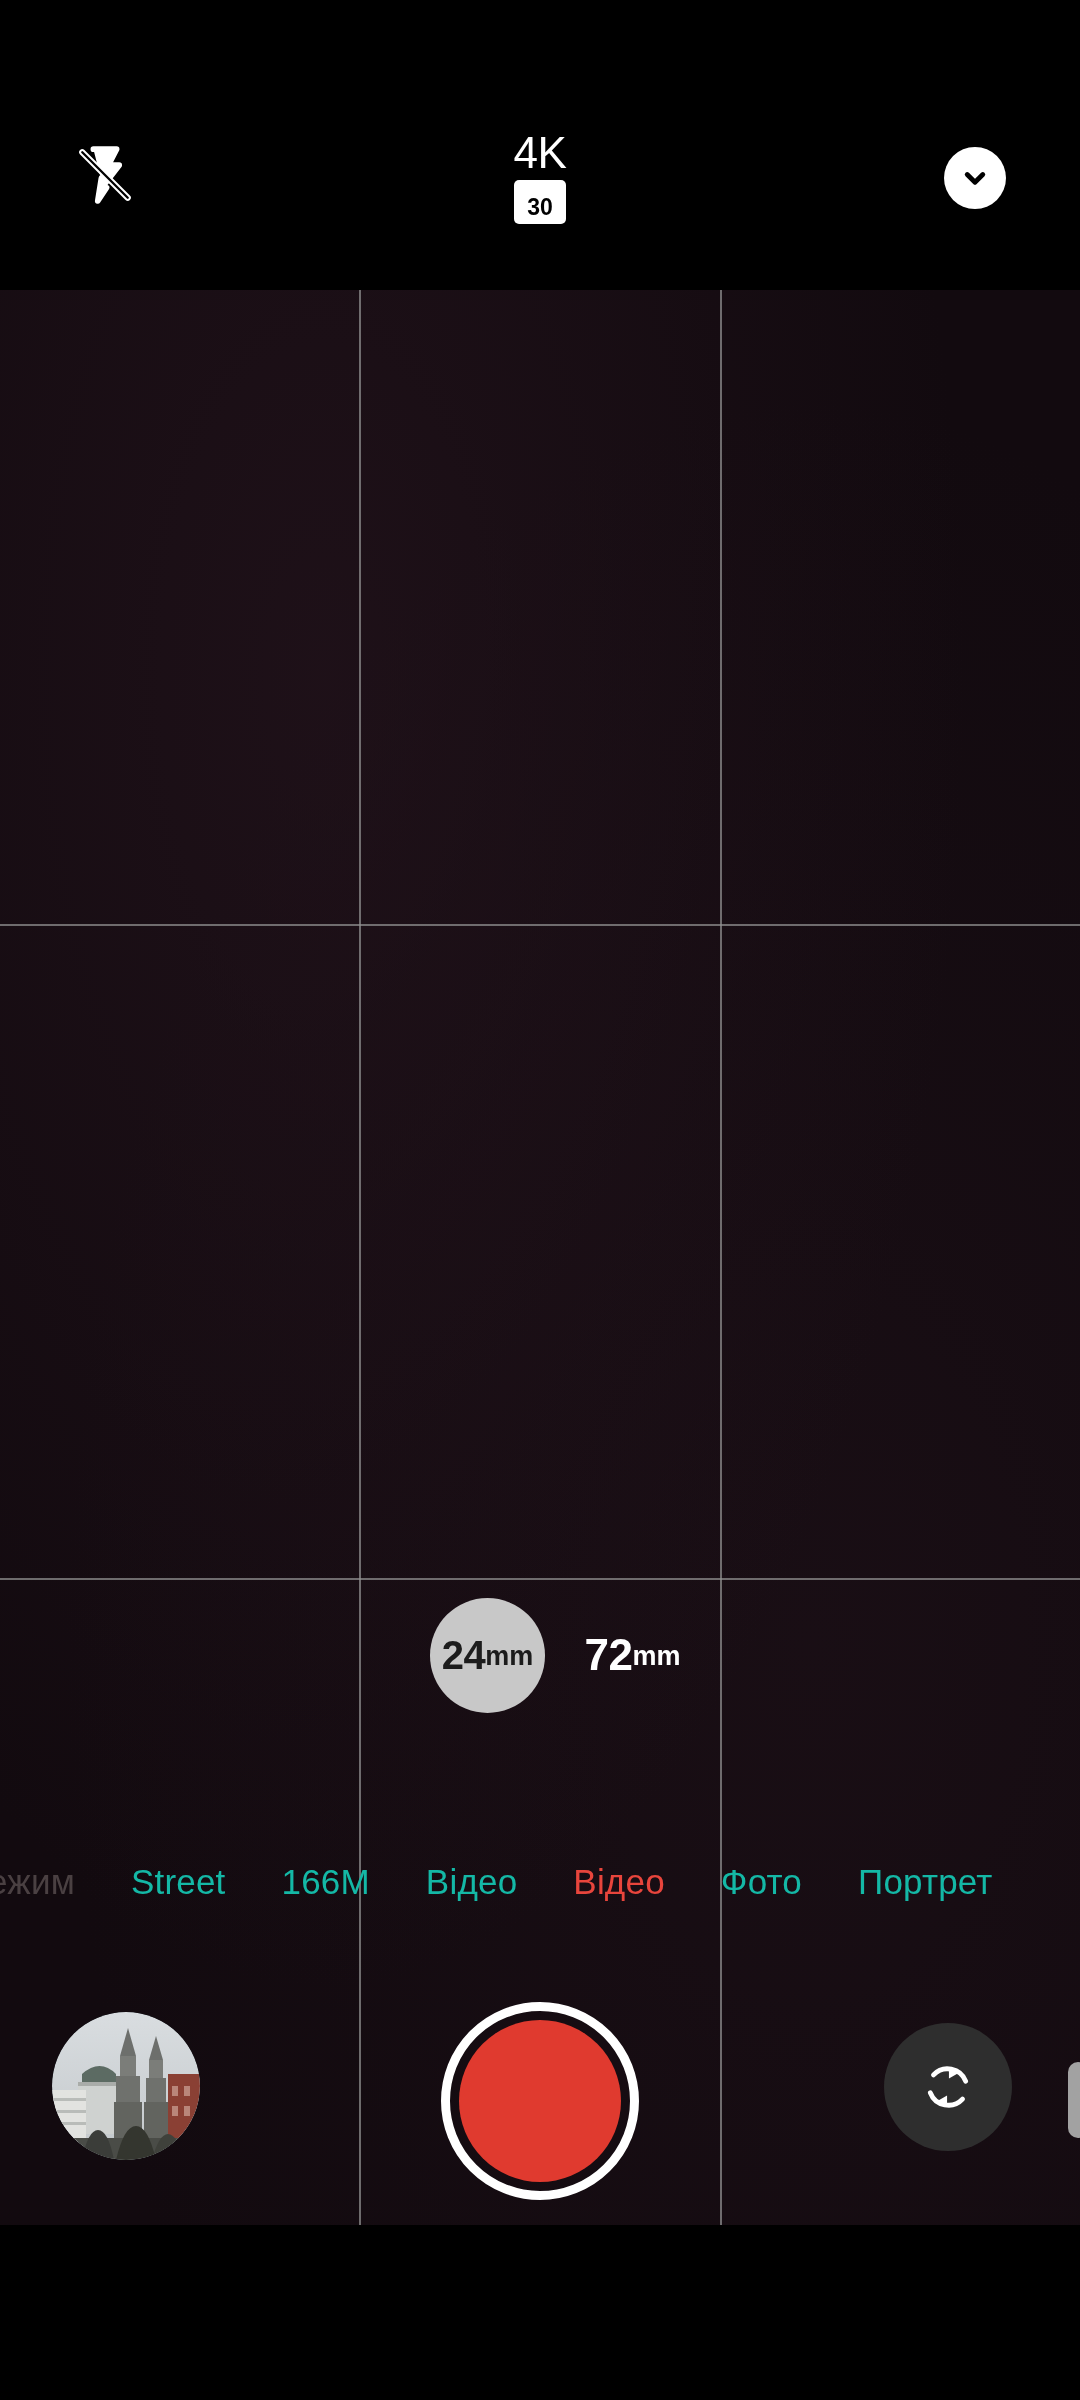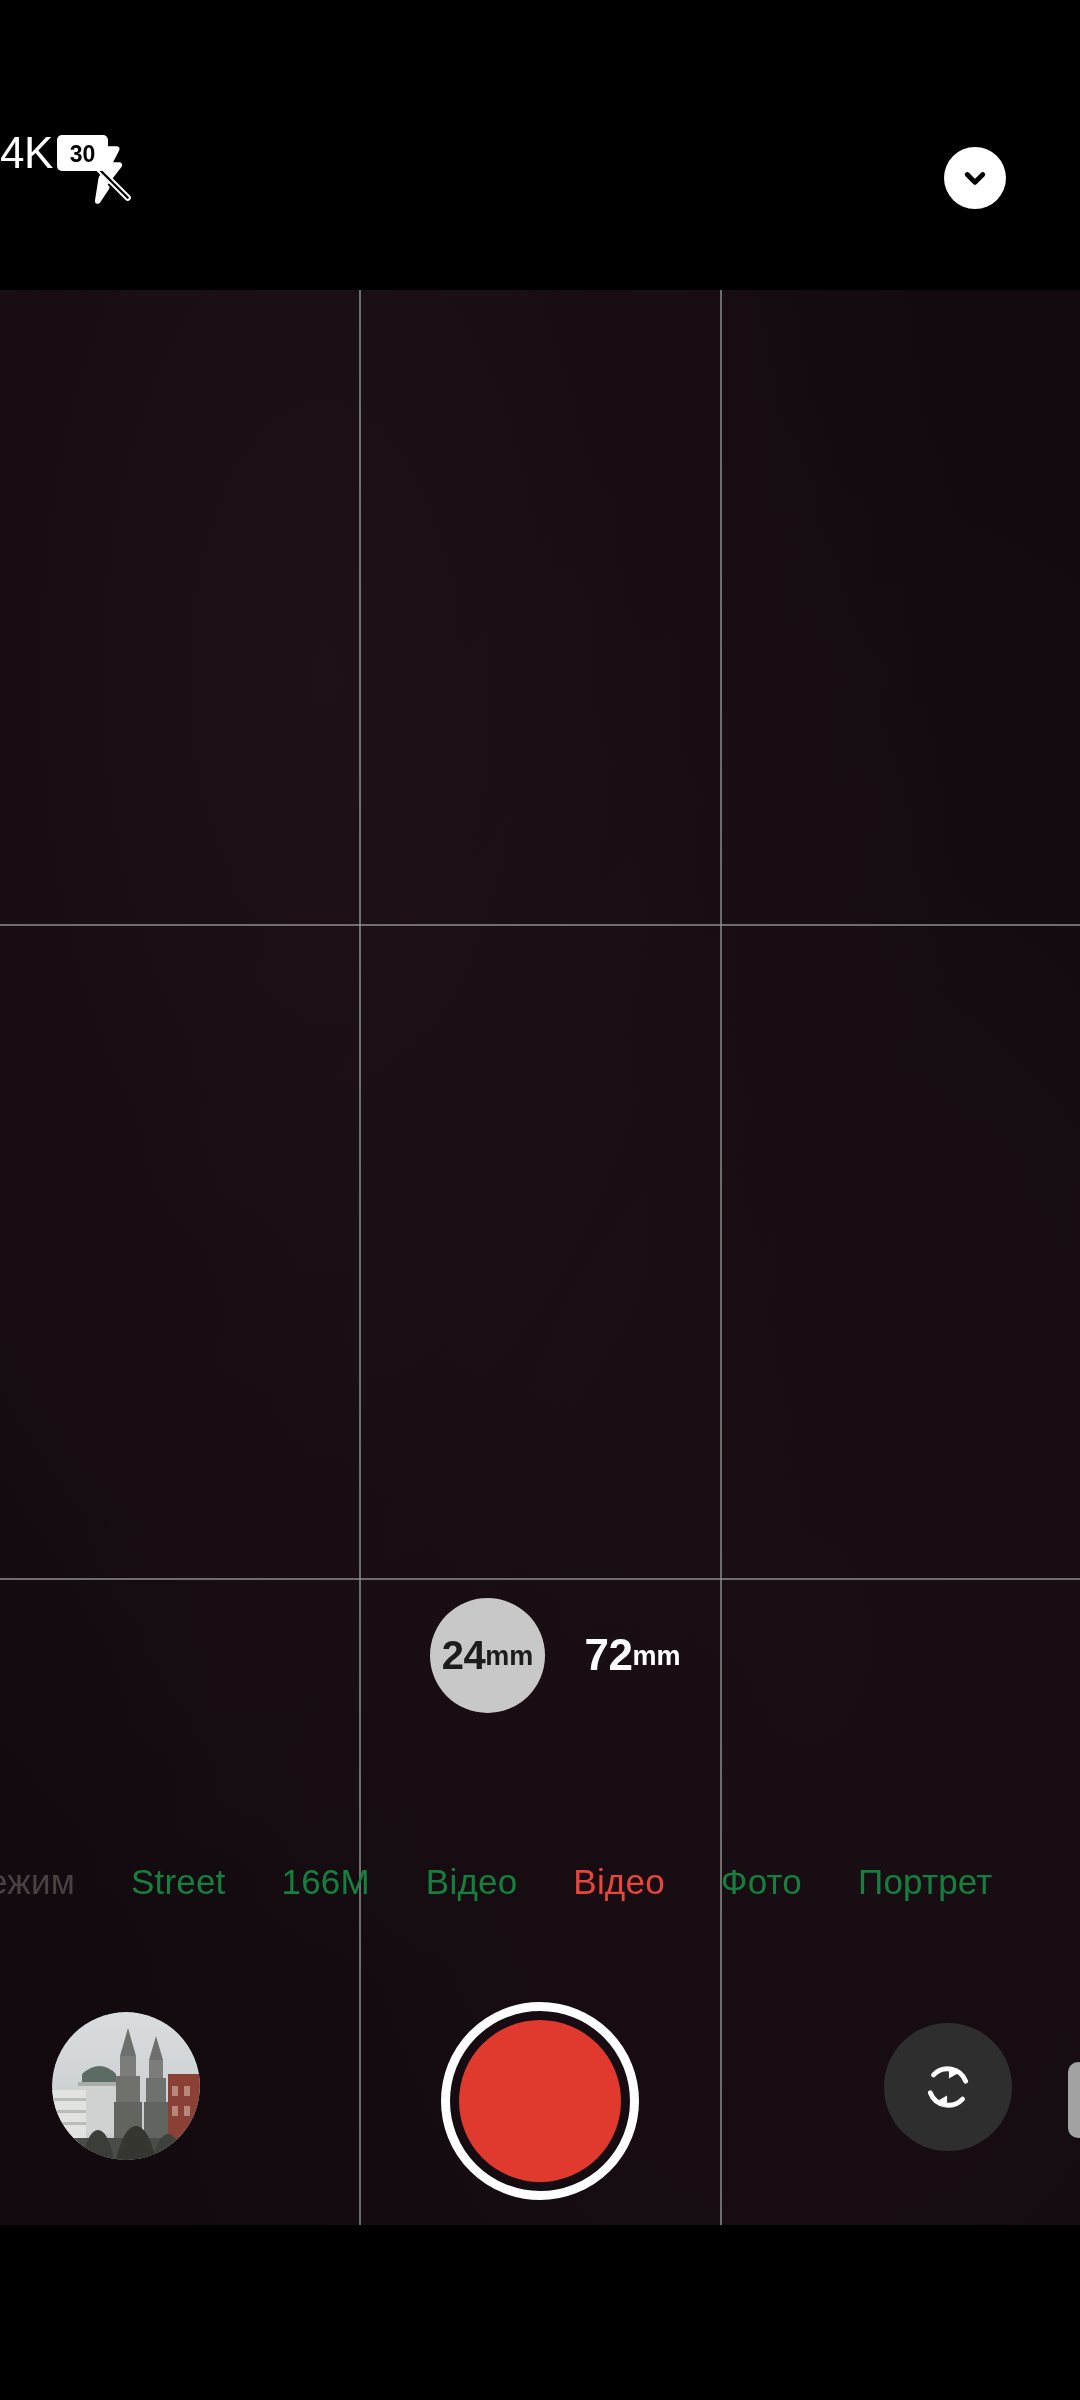--- a/index.html
+++ b/index.html
@@ -56,39 +56,40 @@
     justify-content: center;
   }
   .flash-btn svg { display: block; }
 
   .fmt-indicator {
     position: absolute;
     left: 0;
     right: 0;
     top: 130px;
     display: flex;
+    flex-direction: column;
     align-items: center;
     gap: 4px;
   }
   .fmt-res {
     color: #ffffff;
     font-size: 44px;
     font-weight: 400;
     letter-spacing: -0.5px;
     line-height: 46px;
     font-family: "Liberation Sans", sans-serif;
   }
   .fmt-fps {
     background: #ffffff;
     color: #000000;
     font-size: 23px;
     font-weight: 700;
     line-height: 23px;
     border-radius: 5px;
-    padding: 8px 13px 5px 13px;
+    padding: 16px 13px 5px 13px;
     letter-spacing: 0px;
   }
 
   .expand-btn {
     position: absolute;
     left: 944px;
     top: 147px;
     width: 62px;
     height: 62px;
     border-radius: 50%;
@@ -200,21 +201,21 @@
     width: 1080px;
     height: 80px;
     display: flex;
     align-items: center;
     white-space: nowrap;
     overflow: hidden;
   }
   .mode-item {
     font-size: 35px;
     font-weight: 400;
-    color: #15803d;
+    color: #14b8a6;
     padding: 0 28px;
     flex: 0 0 auto;
     letter-spacing: 0.2px;
   }
   .mode-item.edge {
     color: #4a4042;
     padding-left: 0;
     margin-left: -34px;
   }
   .mode-item.active {

